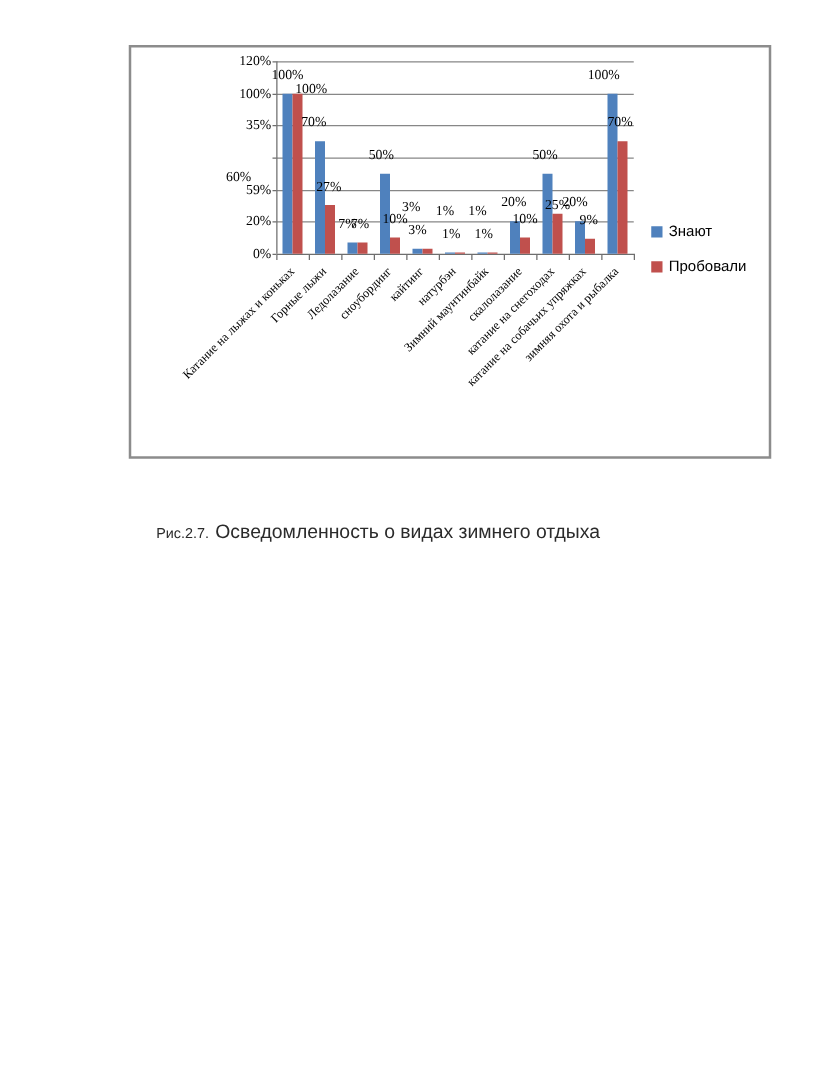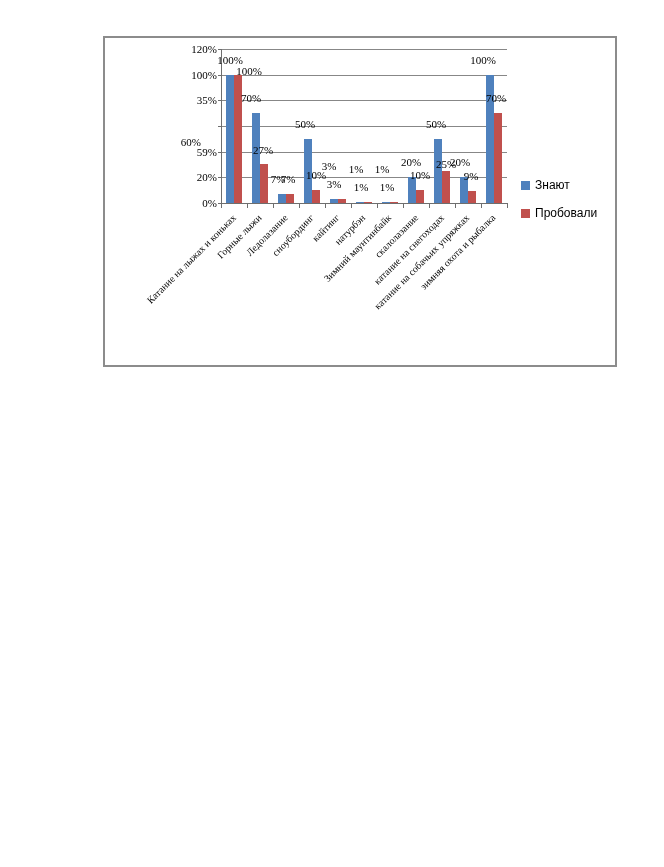--- a/index.html
+++ b/index.html
@@ -211,14 +211,18 @@
         <span class="legend-swatch" id="legend-swatch-0" style="background: rgb(79, 129, 189);"></span>
         <span>Знают</span>
       </div>
       <div class="legend-row">
         <span class="legend-swatch" id="legend-swatch-1" style="background: rgb(192, 80, 77);"></span>
         <span>Пробовали</span>
       </div>
     </div>
   </div>
 
+  <div class="caption">
+    <span class="caption-prefix">Рис.2.7.</span>
+    <span class="caption-main">Осведомленность о видах зимнего отдыха</span>
+  </div>
 
 </div>
 
 </body></html>

